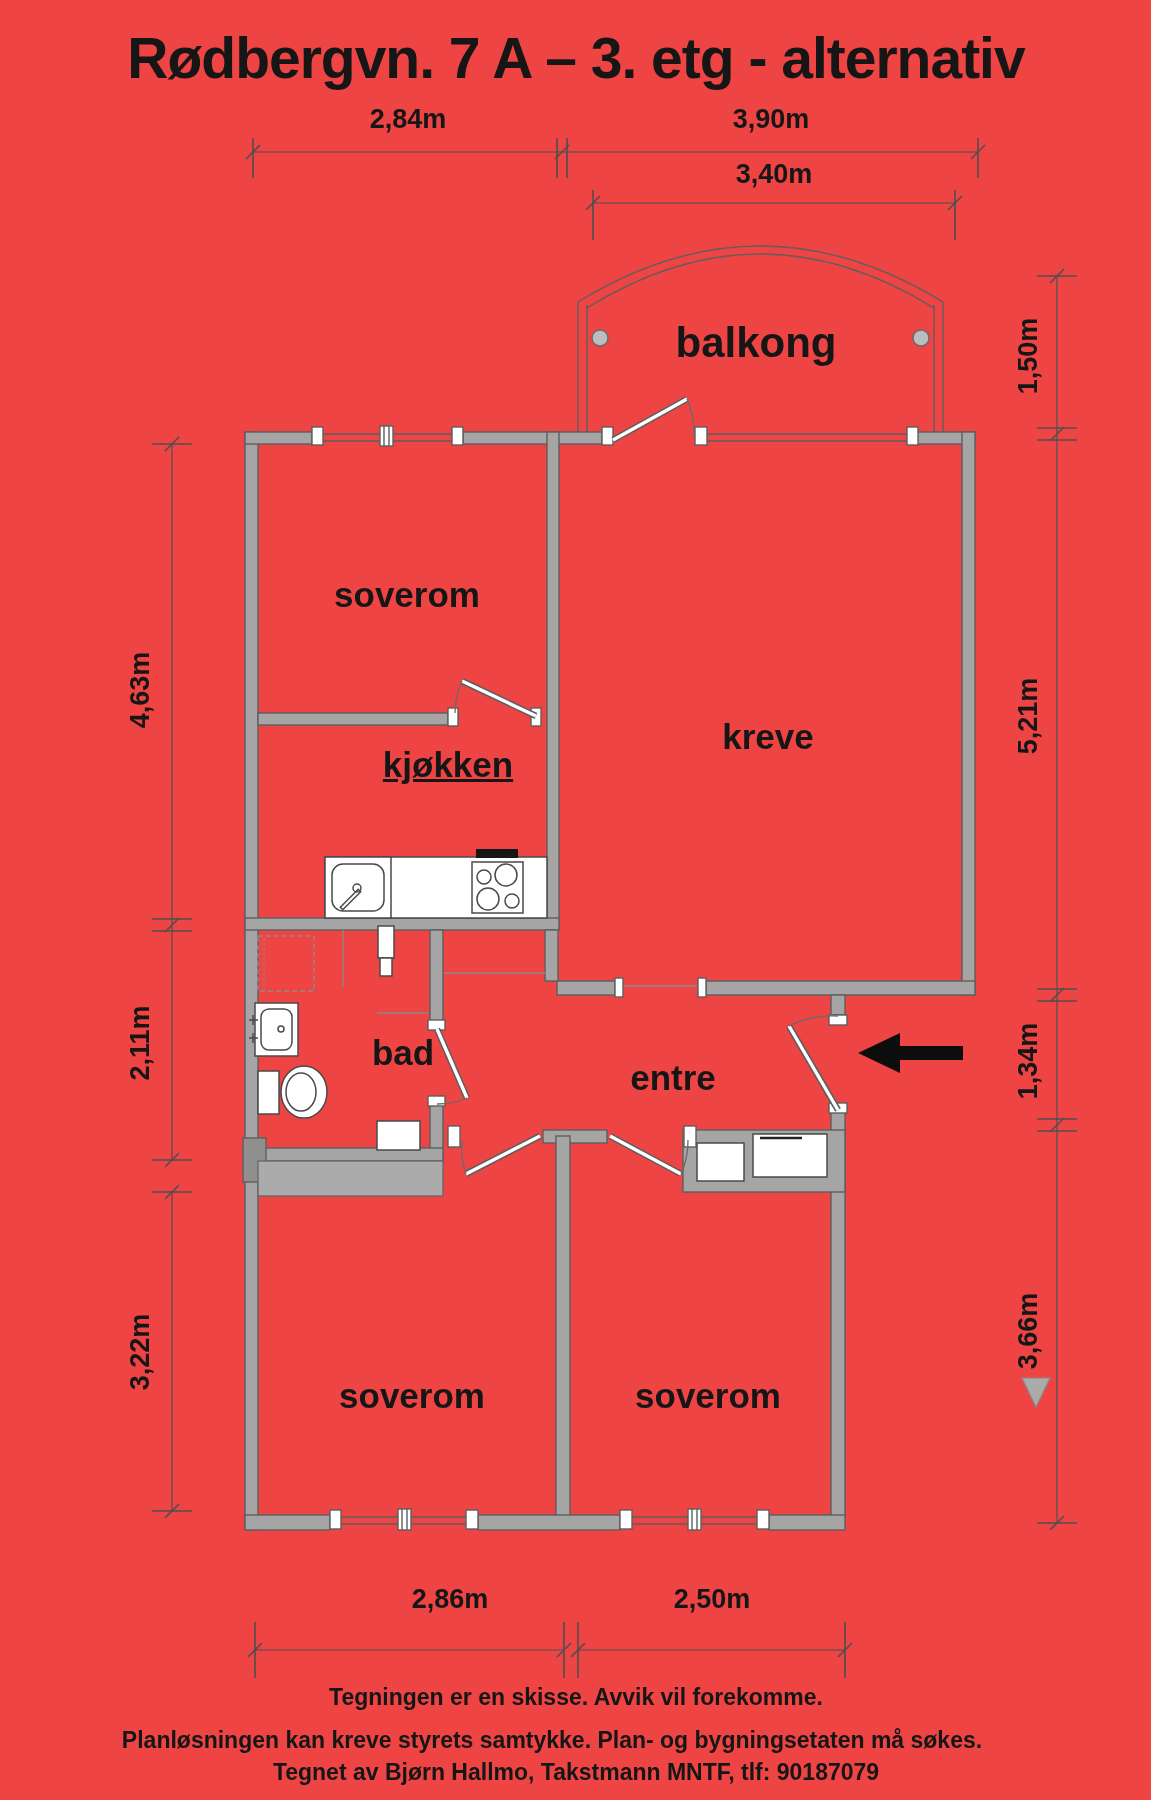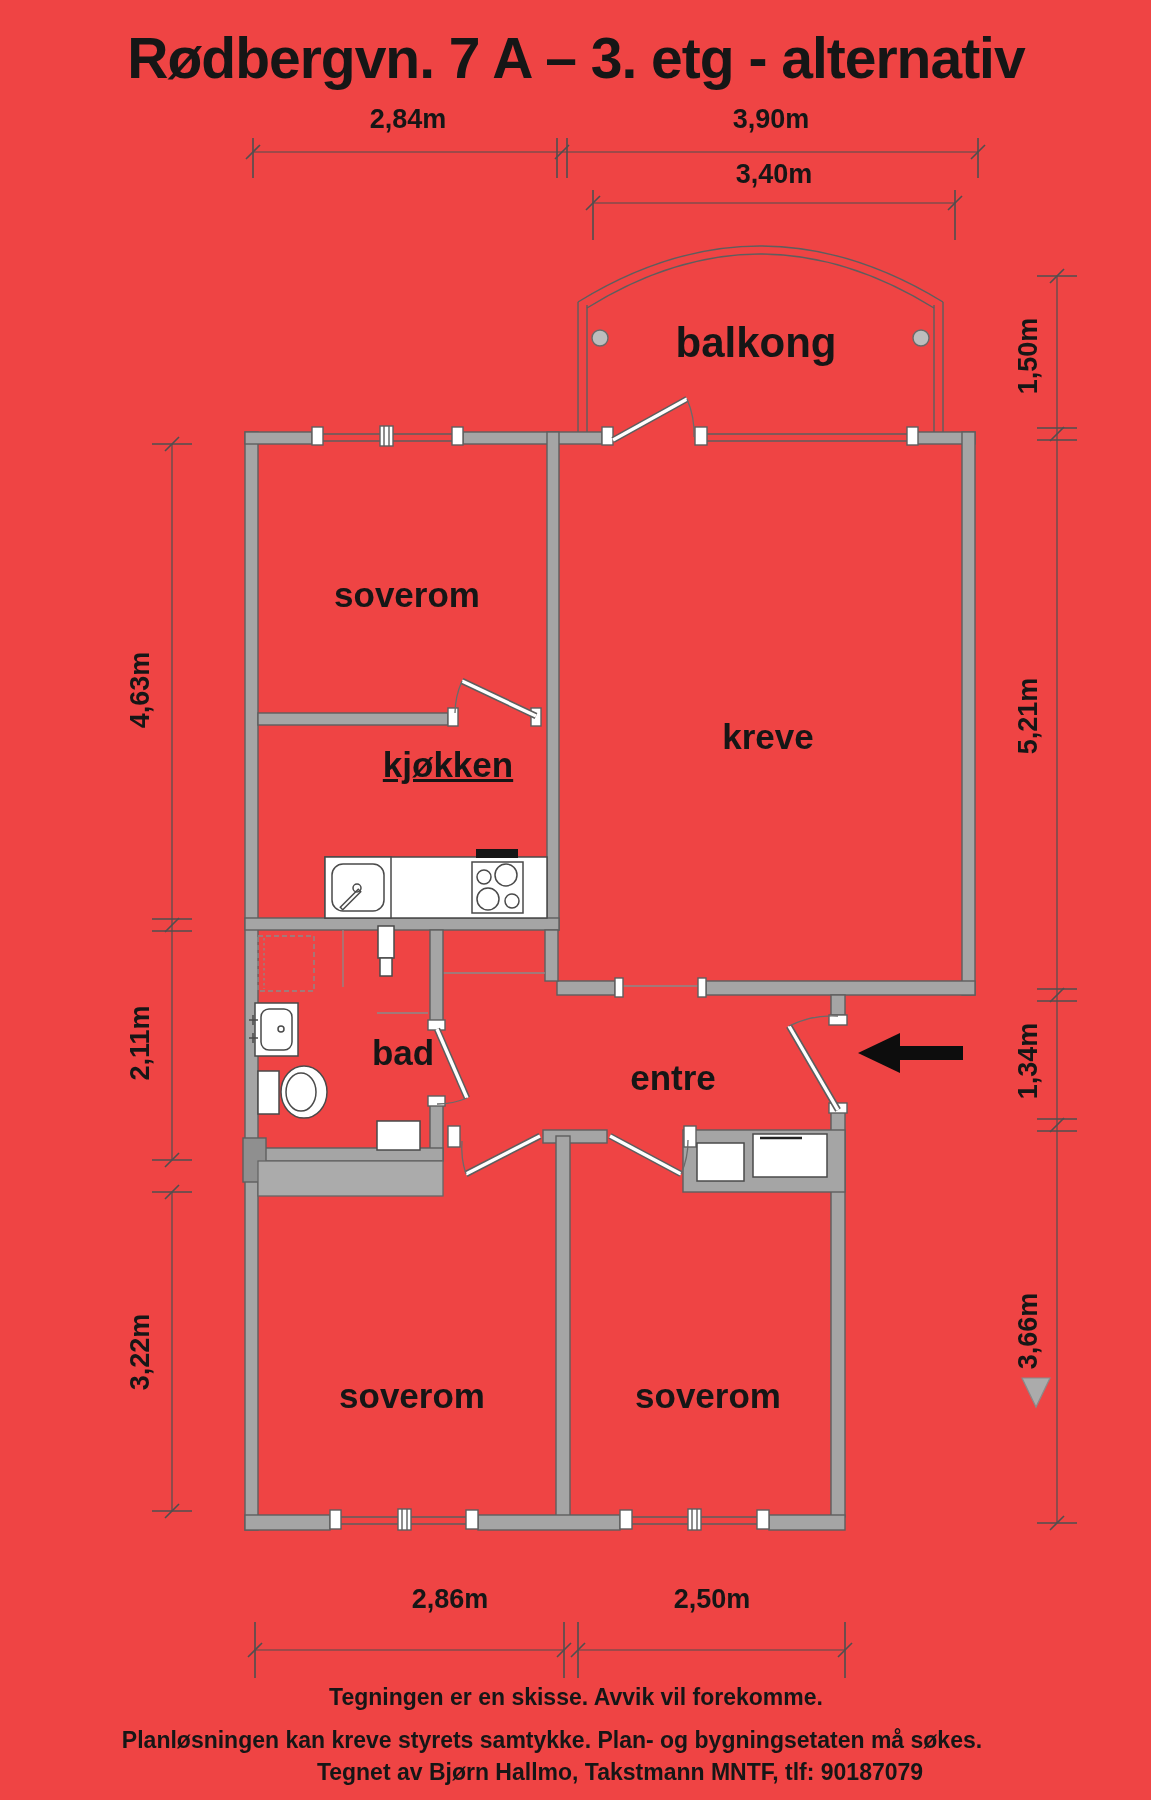--- a/index.html
+++ b/index.html
@@ -270,15 +270,15 @@
   <div class="lbl dim rot" style="left:1028px;top:356px;">1,50m</div>
   <div class="lbl dim rot" style="left:1028px;top:716px;">5,21m</div>
   <div class="lbl dim rot" style="left:1028px;top:1061px;">1,34m</div>
   <div class="lbl dim rot" style="left:1028px;top:1331px;">3,66m</div>
 
   <div class="lbl dim" style="left:410px;top:1599px;margin-left:40px;">2,86m</div>
   <div class="lbl dim" style="left:712px;top:1599px;text-align:center;">2,50m</div>
 
   <div class="lbl foot" style="left:576px;top:1697px;">Tegningen er en skisse. Avvik vil forekomme.</div>
   <div class="lbl foot" style="left:552px;top:1740px;">Planløsningen kan kreve styrets samtykke. Plan- og bygningsetaten må søkes.</div>
-  <div class="lbl foot" style="left:576px;top:1772px;margin-left:44px;">Tegnet av Bjørn Hallmo, Takstmann MNTF, tlf: 90187079</div>
+  <div class="lbl foot" style="left:576px;top:1772px;">Tegnet av Bjørn Hallmo, Takstmann MNTF, tlf: 90187079</div>
 
 </div>
 
 </body></html>

